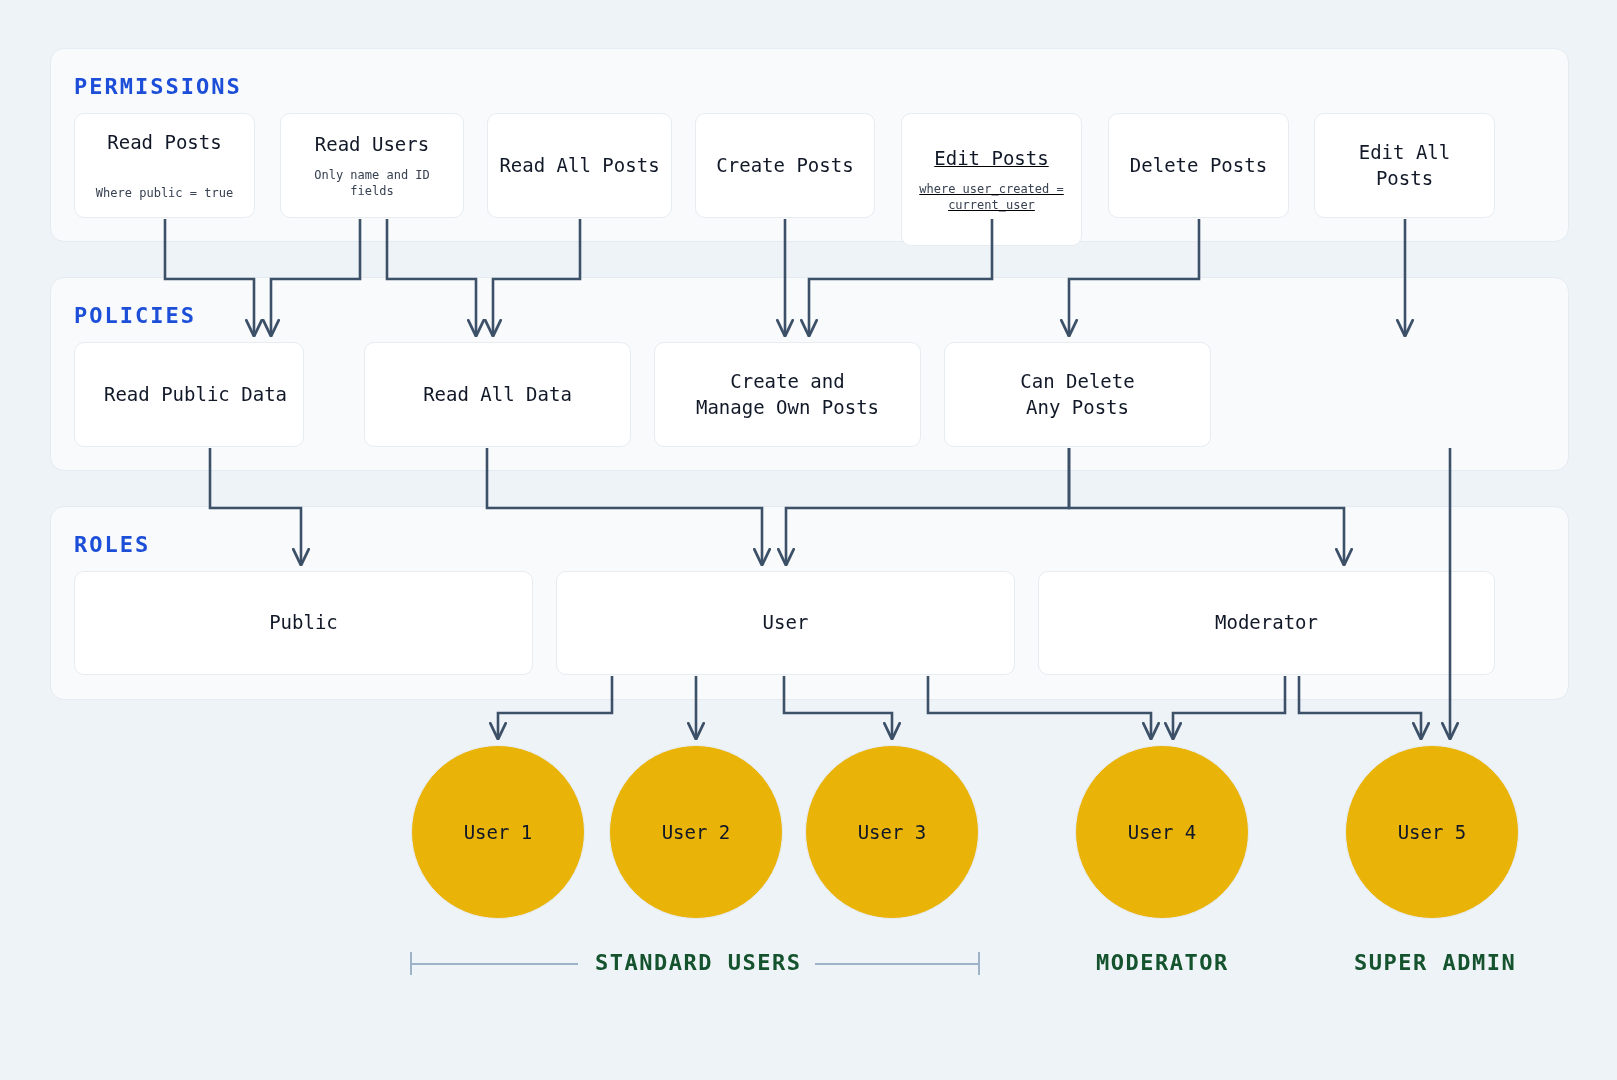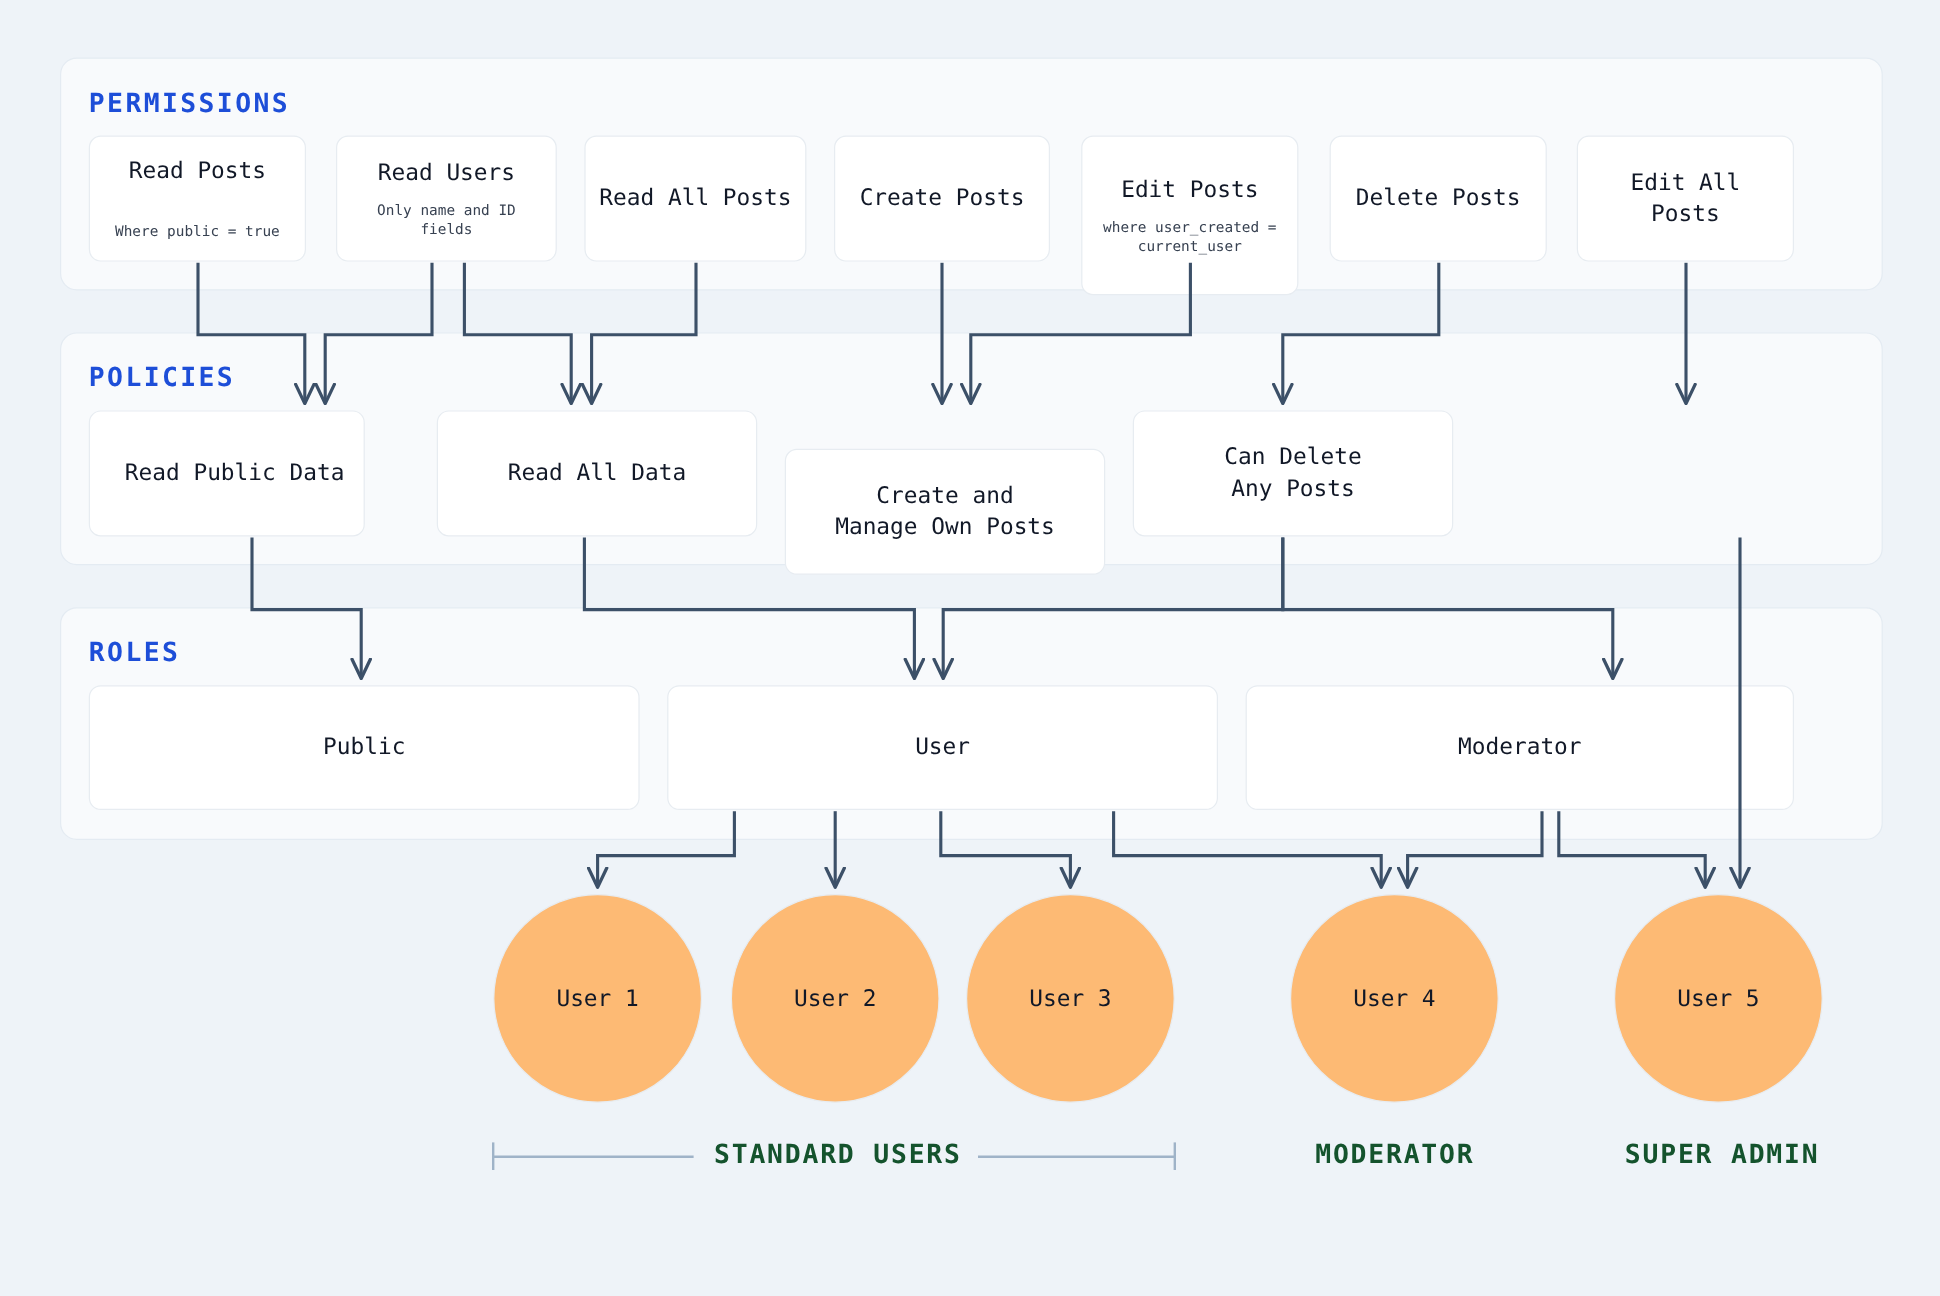--- a/index.html
+++ b/index.html
@@ -56,21 +56,21 @@
     color: #374151;
     margin-top: 9px;
     line-height: 1.35;
     white-space: pre-line;
   }
   .node.role .title { font-size: 19px; }
 
   
   .user {
     position: absolute;
-    background: #fdba74;
+    background: #eab308;
     border: 1px solid #e7ecf1;
     border-radius: 50%;
     display: flex;
     align-items: center;
     justify-content: center;
     z-index: 2;
     font-size: 19px;
     color: #111827;
   }
 
@@ -111,21 +111,21 @@
   </div>
 
   <div class="node perm" style="left:487px; top:113px; width:185px; height:105px;">
     <div class="title">Read All Posts</div>
   </div>
 
   <div class="node perm" style="left:695px; top:113px; width:180px; height:105px;">
     <div class="title">Create Posts</div>
   </div>
 
-  <div class="node perm" style="left:901px; top:113px; width:181px; height:133px;">
+  <div class="node perm" style="left:901px; top:113px; width:181px; height:133px;text-decoration:underline;">
     <div class="title">Edit Posts</div>
     <div class="sub">where user_created =
 current_user</div>
   </div>
 
   <div class="node perm" style="left:1108px; top:113px; width:181px; height:105px;">
     <div class="title">Delete Posts</div>
   </div>
 
   <div class="node perm" style="left:1314px; top:113px; width:181px; height:105px;">
@@ -133,21 +133,21 @@
   </div>
 
   <div class="node policy" style="left:74px; top:342px; width:230px; height:105px;padding-left:23px;">
     <div class="title">Read Public Data</div>
   </div>
 
   <div class="node policy" style="left:364px; top:342px; width:267px; height:105px;">
     <div class="title">Read All Data</div>
   </div>
 
-  <div class="node policy" style="left:654px; top:342px; width:267px; height:105px;margin-top:32px;">
+  <div class="node policy" style="left:654px; top:342px; width:267px; height:105px;">
     <div class="title">Create and
 Manage Own Posts</div>
   </div>
 
   <div class="node policy" style="left:944px; top:342px; width:267px; height:105px;">
     <div class="title">Can Delete
 Any Posts</div>
   </div>
 
 

